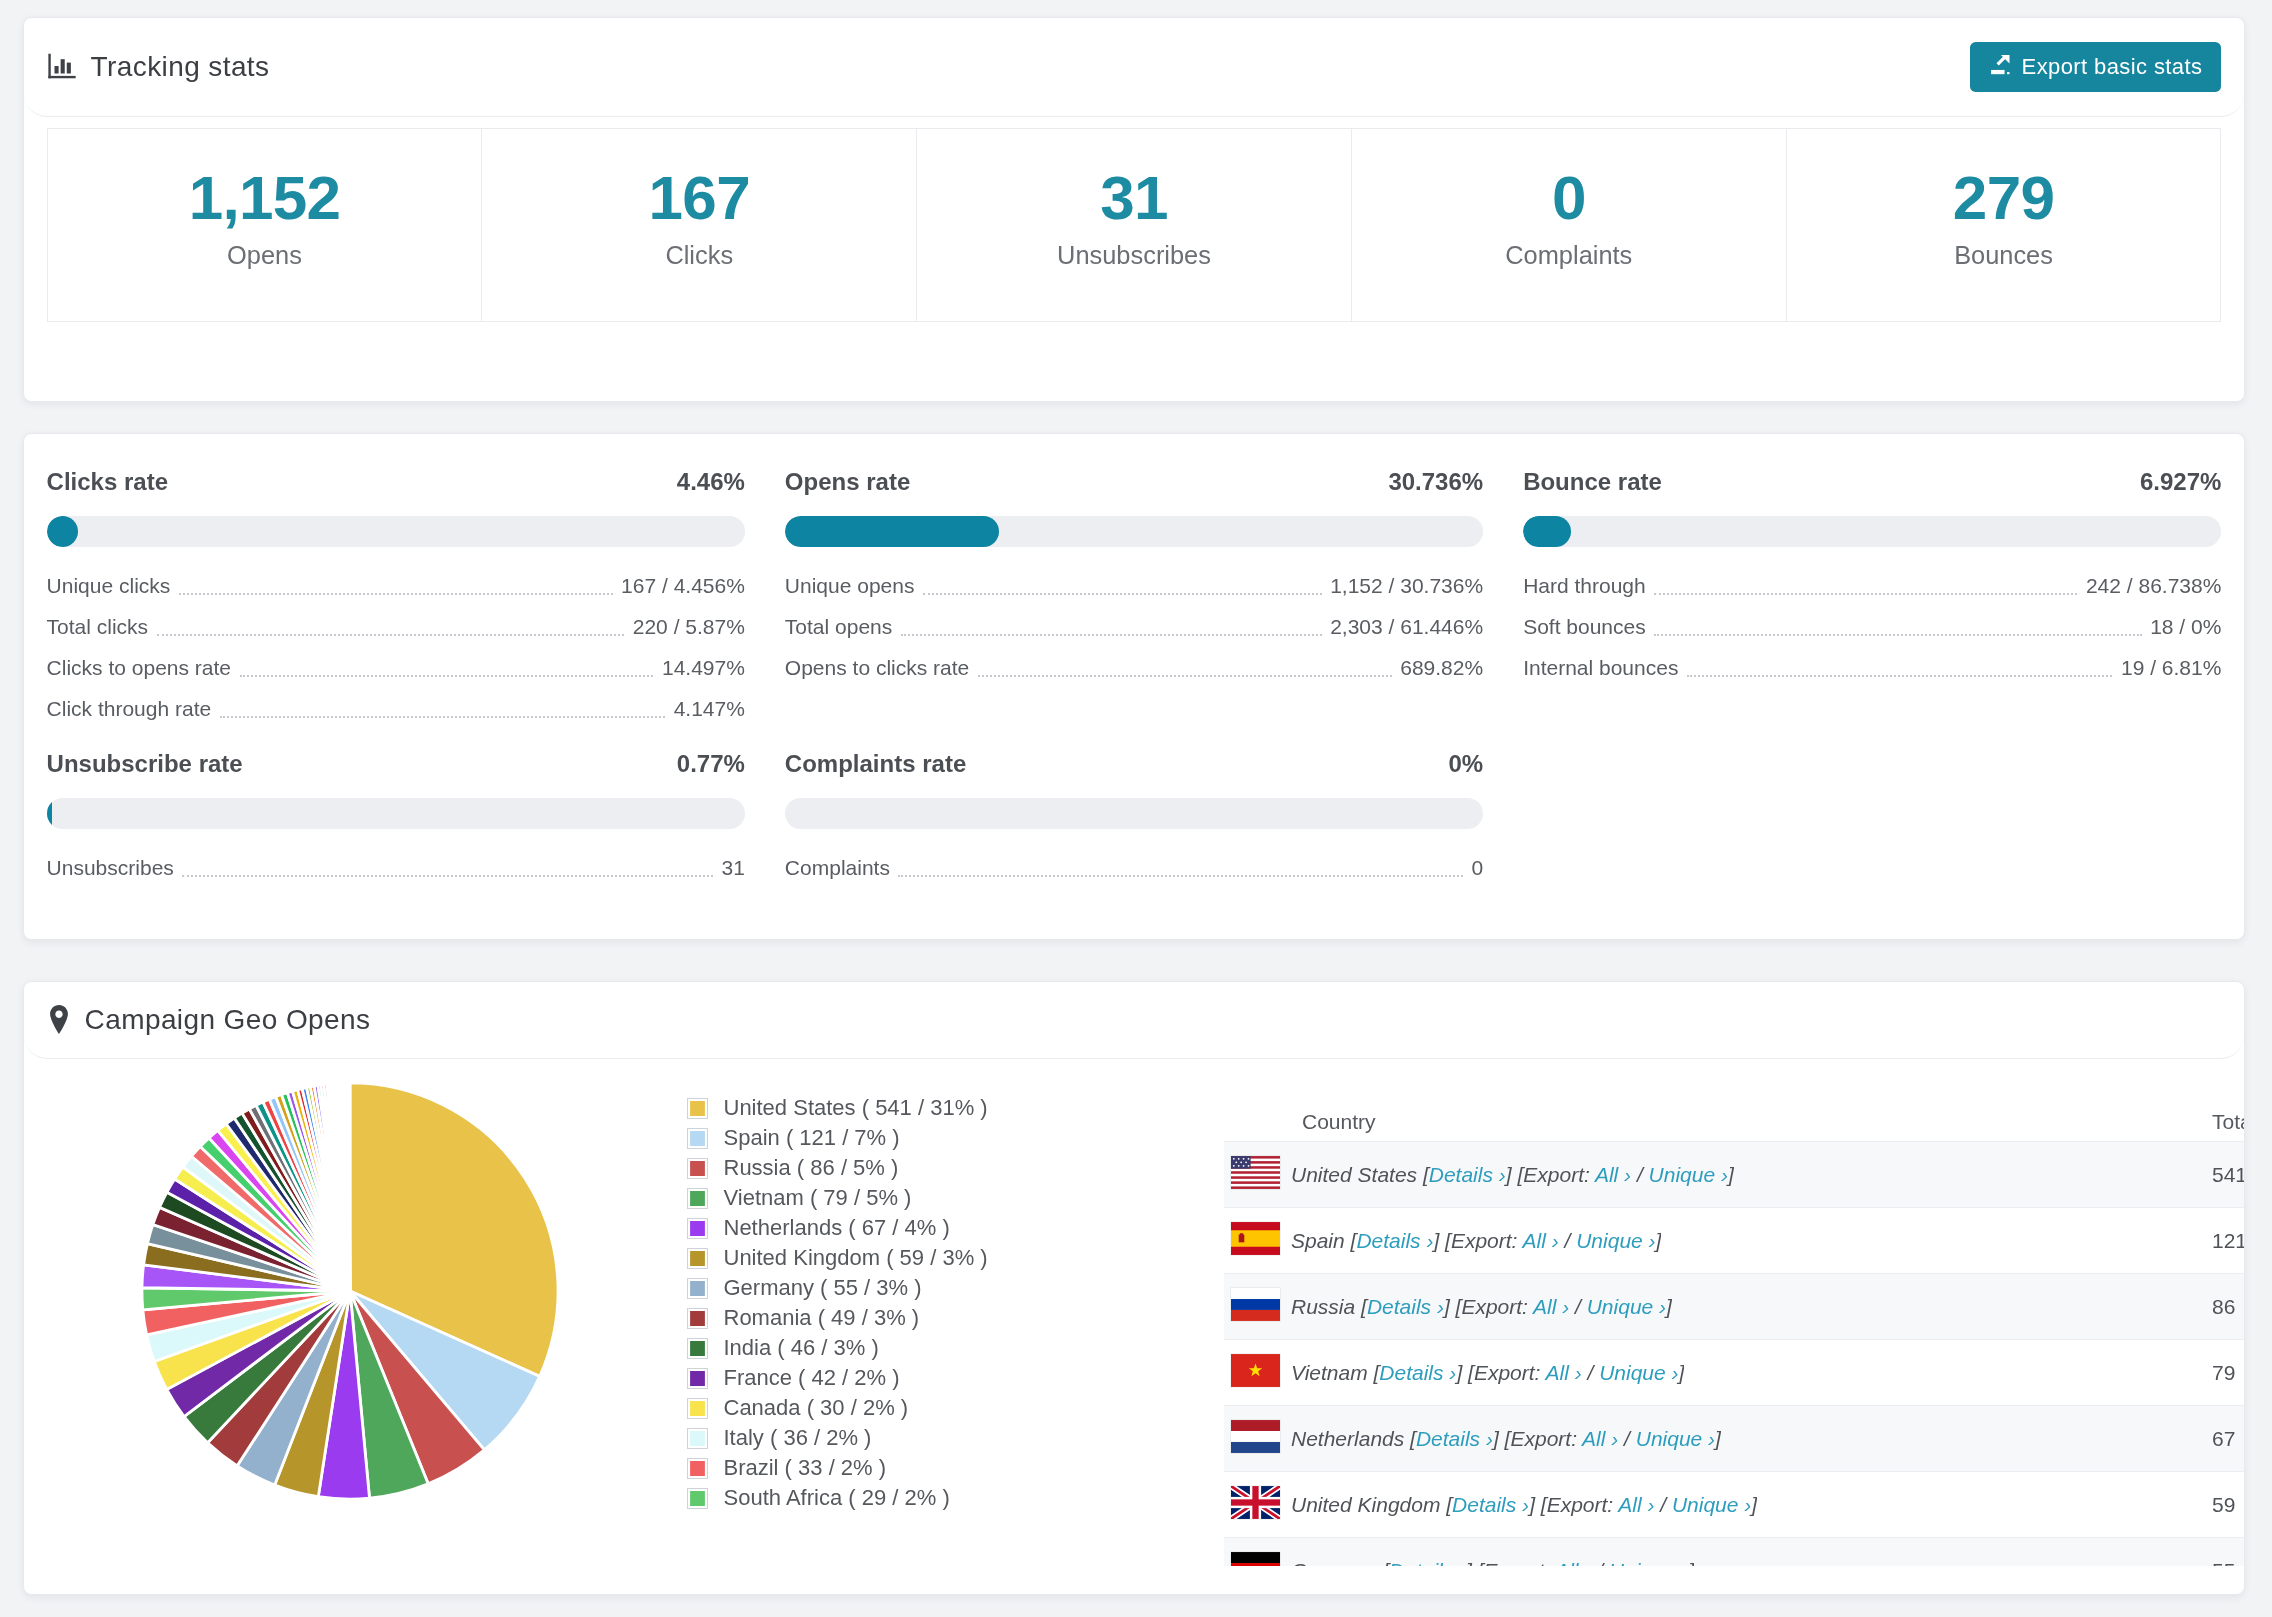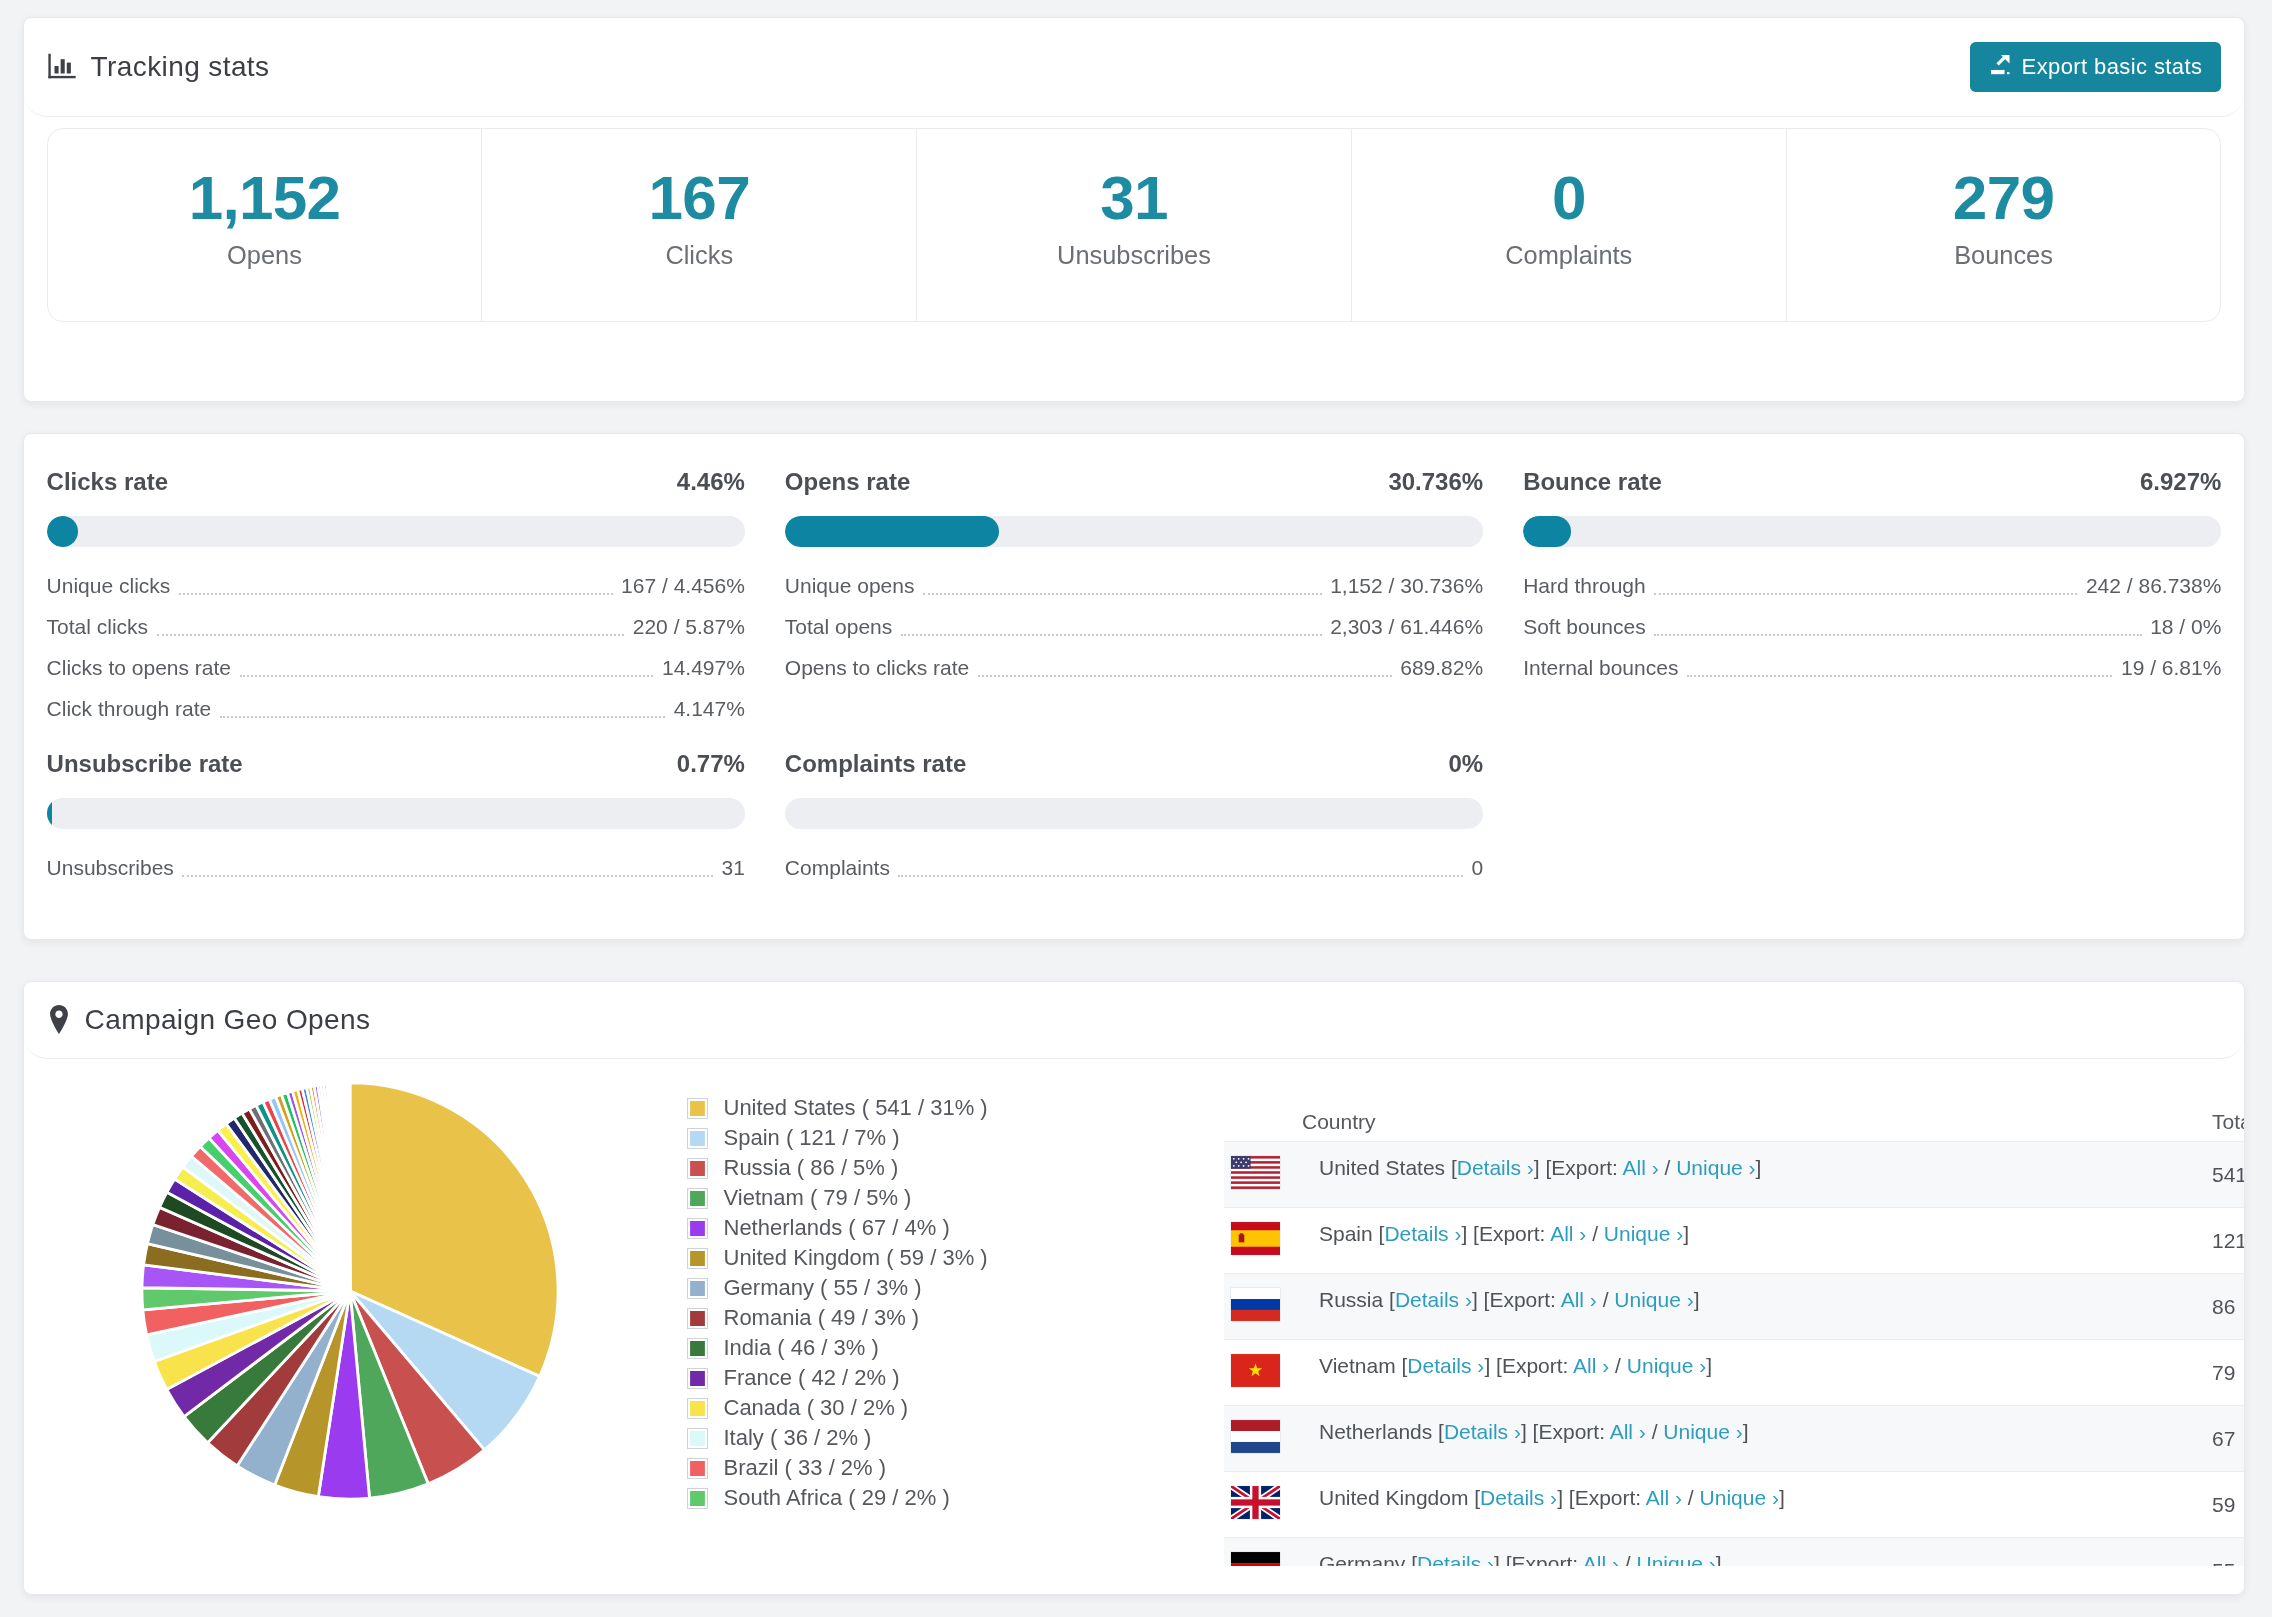--- a/index.html
+++ b/index.html
@@ -8,21 +8,21 @@
         box-shadow:0 2.8px 7px rgba(40,50,70,.07);box-sizing:border-box;}
   .card-header{display:flex;align-items:center;padding:0 22.6px;border-bottom:1.4px solid #EBEDF0;border-radius:23px;}
   .card-title{font-size:28px;font-weight:400;color:#3B3E43;margin:0 0 0 14px;letter-spacing:0.4px;}
 
   
   #card-tracking{top:17px;height:385px;}
   #card-tracking .card-header{height:98px;}
   .export-btn{margin-left:auto;display:flex;align-items:center;gap:10px;background:#15869E;color:#fff;
               border:none;border-radius:5.6px;font-size:22px;padding:10.6px 19px;cursor:pointer;
               font-family:inherit;letter-spacing:0.4px;}
-  .stats-row{margin:11.3px 22.6px 0;border:1.4px solid #E9EBEF;border-radius:16px;display:flex;}
+  .stats-row{margin:11.3px 22.6px 0;border:1.4px solid #E9EBEF;border-radius:0;display:flex;}
   .stat-cell{flex:1;text-align:center;padding:38px 0 51px;border-right:1.4px solid #E9EBEF;}
   .stat-cell:last-child{border-right:none;}
   .stat-num{font-size:62px;font-weight:800;color:#1D8BA2;letter-spacing:-0.7px;line-height:1;}
   .stat-label{font-size:25.4px;color:#6B6F74;margin-top:11.3px;}
 
   
   #card-rates{top:433px;height:507px;padding:34px 22.6px 0;display:grid;
               grid-template-columns:repeat(3,1fr);column-gap:40px;row-gap:21px;align-content:start;}
   .rate-head{display:flex;justify-content:space-between;align-items:center;margin-bottom:20px;}
   .rate-title{font-size:24px;font-weight:700;color:#4B4F54;}
@@ -42,21 +42,21 @@
   .legend{position:absolute;left:630px;top:34px;list-style:none;margin:0;padding:0;}
   .legend li{display:flex;align-items:center;gap:15.5px;height:30px;font-size:22px;color:#55585D;padding-left:33px;}
   .swatch{width:19px;height:19px;flex:0 0 19px;border:1.4px solid #CFD2D7;box-shadow:inset 0 0 0 2.1px #fff;box-sizing:content-box;}
   .geo-table-wrap{position:absolute;left:1200px;top:44px;width:1087px;height:463px;overflow:hidden;}
   table.geo{width:100%;border-collapse:collapse;font-size:21px;color:#4F5358;table-layout:fixed;}
   table.geo th{font-weight:400;color:#55585D;text-align:left;height:38px;padding:0;}
   table.geo th.col-country{padding-left:78px;width:910px;}
   table.geo tbody tr{height:66px;border-top:1.4px solid #ECEDF0;}
   table.geo tbody tr:nth-child(odd){background:#F7F8FA;}
   td.country-cell{padding:0 0 0 7px;}
-  .country-flex{display:flex;align-items:flex-start;gap:39px;}
+  .country-flex{display:flex;align-items:center;gap:11px;font-style:italic;}
   .flag{width:49px;height:33px;flex:0 0 49px;box-shadow:0 0 0 0.7px rgba(0,0,0,.08);}
   .row-text{white-space:nowrap;overflow:hidden;}
   .row-text a{color:#2D9DBD;text-decoration:none;}
   td.total-cell{padding:0;}
 </style>
 </head>
 <body>
 
 <div class="page">
 

